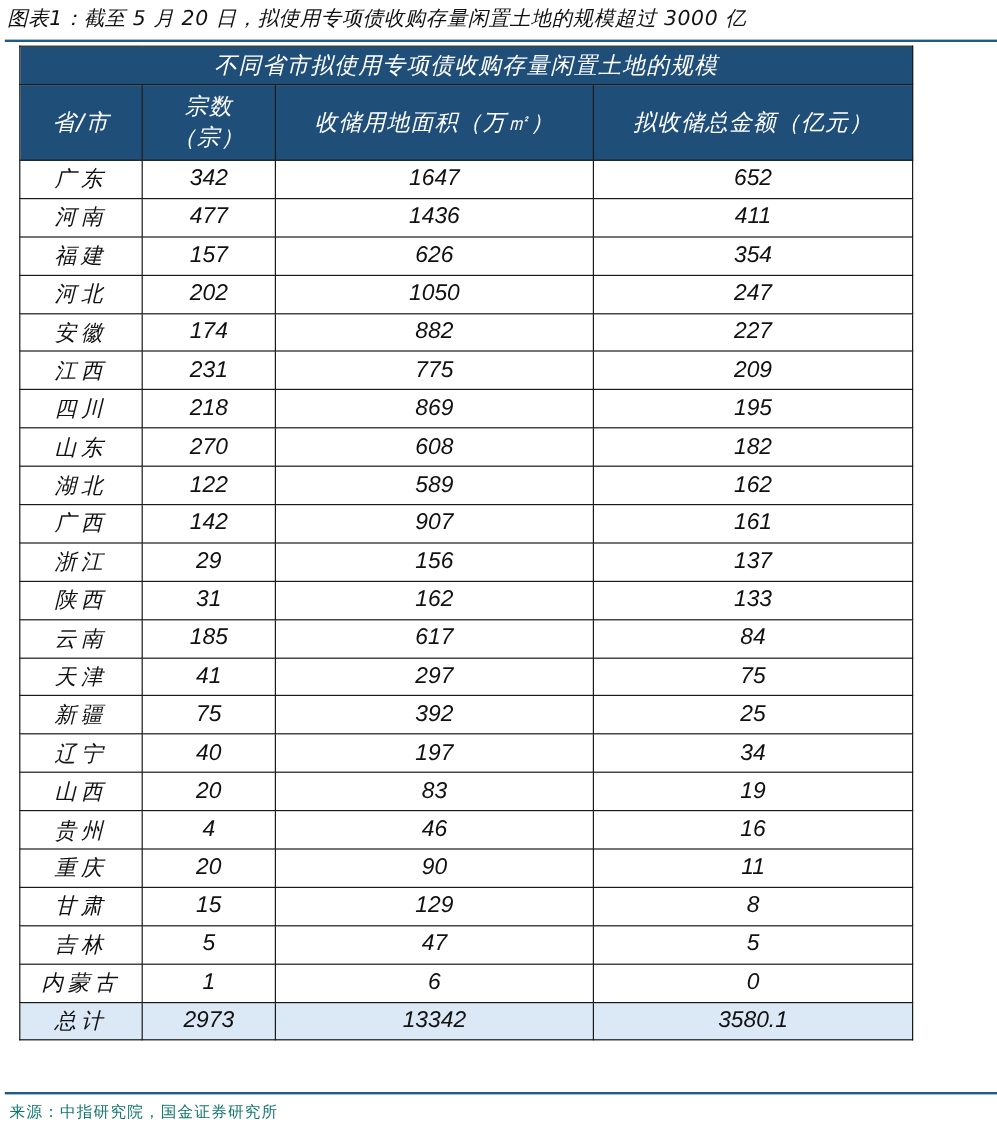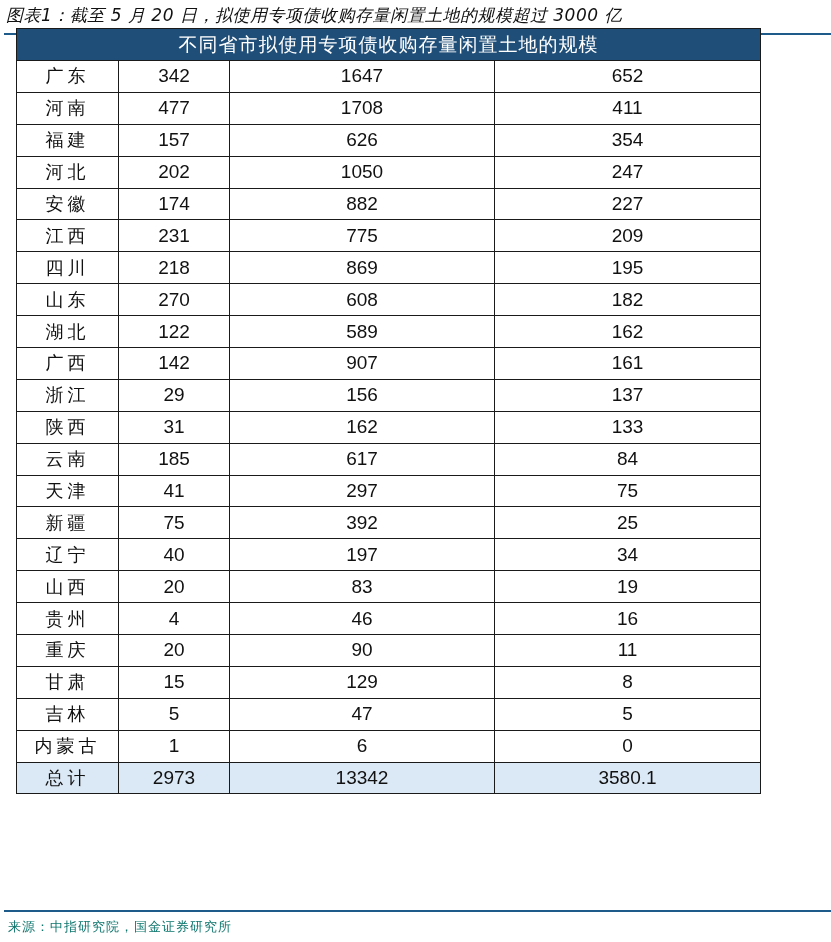--- a/index.html
+++ b/index.html
@@ -1,20 +1,20 @@
 <!DOCTYPE html>
 <html><head>
 <meta charset="utf-8">
 <style>
   html, body { margin:0; padding:0; background:#ffffff; }
   body { width:831px; height:942px; position:relative; overflow:hidden; font-family:"DejaVu Sans", sans-serif; color:#111; }
   .fig-title { position:absolute; left:6px; top:4px; font-size:17px; font-weight:normal; font-style:italic; color:#111; letter-spacing:0.5px; white-space:nowrap; }
   .rule-top { position:absolute; left:4px; top:33px; width:827px; height:2px; background:#1f5b8a; }
   .rule-bottom { position:absolute; left:4px; top:910px; width:827px; height:2px; background:#1f5b8a; }
-  table.data { position:absolute; left:16px; top:28px; width:744px; border-collapse:collapse; table-layout:fixed; }
+  table.data { position:absolute; left:16px; top:38px; width:744px; border-collapse:collapse; table-layout:fixed;font-style:italic; }
   table.data td, table.data th { border:1.5px solid #1a1a1a; text-align:center; padding:0; font-weight:normal; }
   .hdr1 th { background:#1f4e79; color:#ffffff; height:31px; font-size:19px; letter-spacing:1px; }
   .hdr2 th { background:#1f4e79; color:#ffffff; height:62px; font-size:19px; line-height:26px; letter-spacing:1px; }
   tbody td { height:30.9px; font-size:19px; font-family:"Liberation Sans", sans-serif; }
   tbody td.prov { font-family:"DejaVu Sans", sans-serif; letter-spacing:4px; font-size:18px; }
   tr.total td { background:#dbe8f5; }
   .source { position:absolute; left:8px; top:918px; font-size:13px; color:#0f766e; letter-spacing:1px; }
 </style>
 </head>
 <body>
@@ -26,32 +26,41 @@
   <colgroup>
     <col style="width:102px">
       <col style="width:111px">
       <col style="width:265px">
       <col style="width:266px">
   </colgroup>
   <thead>
     <tr class="hdr1">
       <th colspan="4">不同省市拟使用专项债收购存量闲置土地的规模</th>
     </tr>
+    <tr class="hdr2">
+      <th>省/市</th>
+      <th>
+        <div>宗数</div>
+        <div>（宗）</div>
+      </th>
+      <th>收储用地面积（万㎡）</th>
+      <th>拟收储总金额（亿元）</th>
+    </tr>
   </thead>
   <tbody id="tbody">
       <tr>
         <td class="prov">广东</td>
         <td>342</td>
         <td>1647</td>
         <td>652</td>
       </tr>
       <tr>
         <td class="prov">河南</td>
         <td>477</td>
-        <td>1708</td>
+        <td>1436</td>
         <td>411</td>
       </tr>
       <tr>
         <td class="prov">福建</td>
         <td>157</td>
         <td>626</td>
         <td>354</td>
       </tr>
       <tr>
         <td class="prov">河北</td>

